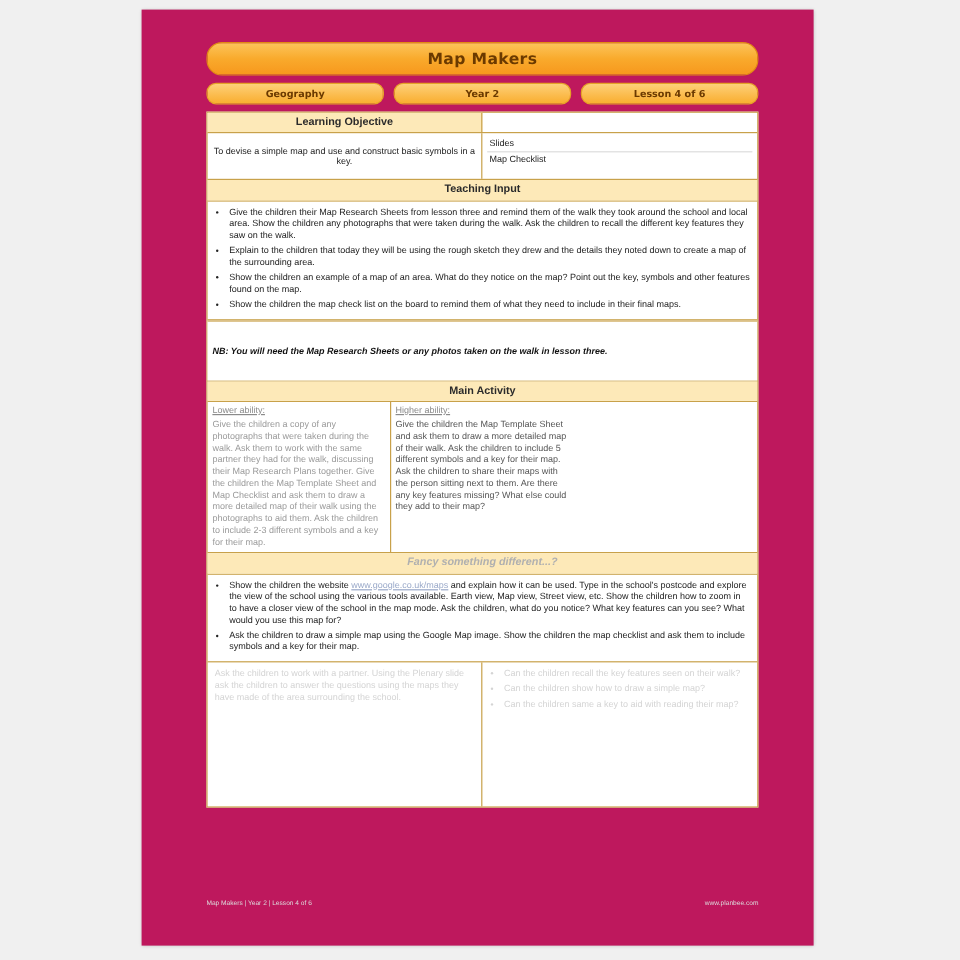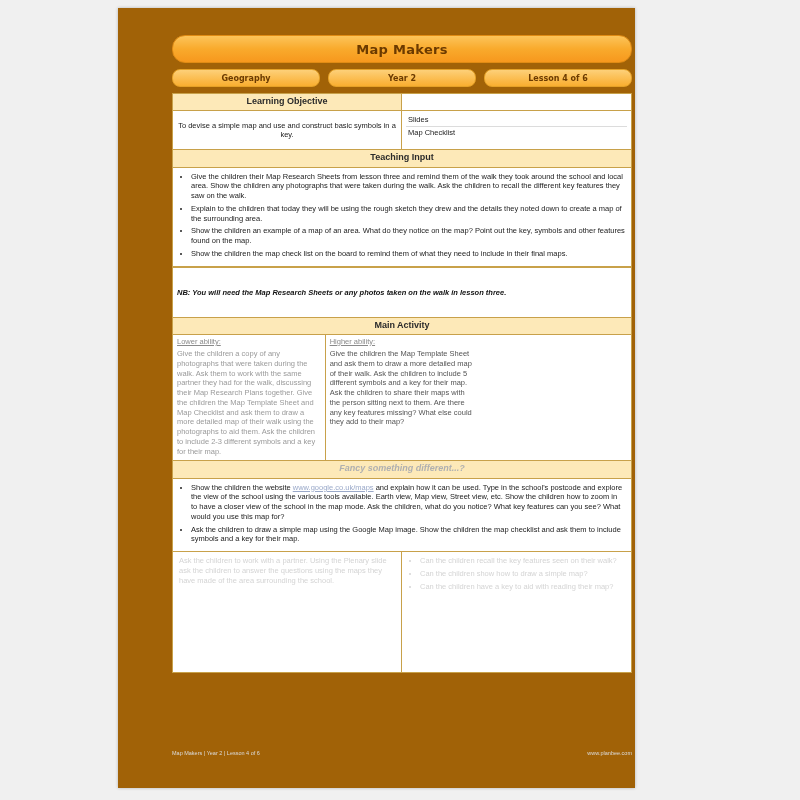--- a/index.html
+++ b/index.html
@@ -10,23 +10,23 @@
     width: 800px;
     height: 800px;
     background: #f0f0f0;
     font-family: "Liberation Sans", sans-serif;
     overflow: hidden;
   }
   .page {
     position: absolute;
     left: 118px;
     top: 8px;
-    width: 517px;
+    width: 560px;
     height: 780px;
-    background: #a16207;
+    background: #be185d;
     box-shadow: 0 0 3px rgba(0,0,0,0.25);
   }
   .sheet {
     position: absolute;
     left: 54px;
     top: 27px;
     width: 460px;
     height: 690px;
   }
 
@@ -297,21 +297,21 @@
       </div>
 
       <div class="row">
         <div class="cell full" style="padding:0;">
           <div class="two-body">
             <div class="col left">Ask the children to work with a partner. Using the Plenary slide ask the children to answer the questions using the maps they have made of the area surrounding the school.</div>
             <div class="col">
               <ul class="bullets">
                 <li>Can the children recall the key features seen on their walk?</li>
                 <li>Can the children show how to draw a simple map?</li>
-                <li>Can the children have a key to aid with reading their map?</li>
+                <li>Can the children same a key to aid with reading their map?</li>
               </ul>
             </div>
           </div>
         </div>
       </div>
 
     </div>
   </div>
 
   <div class="footer">

